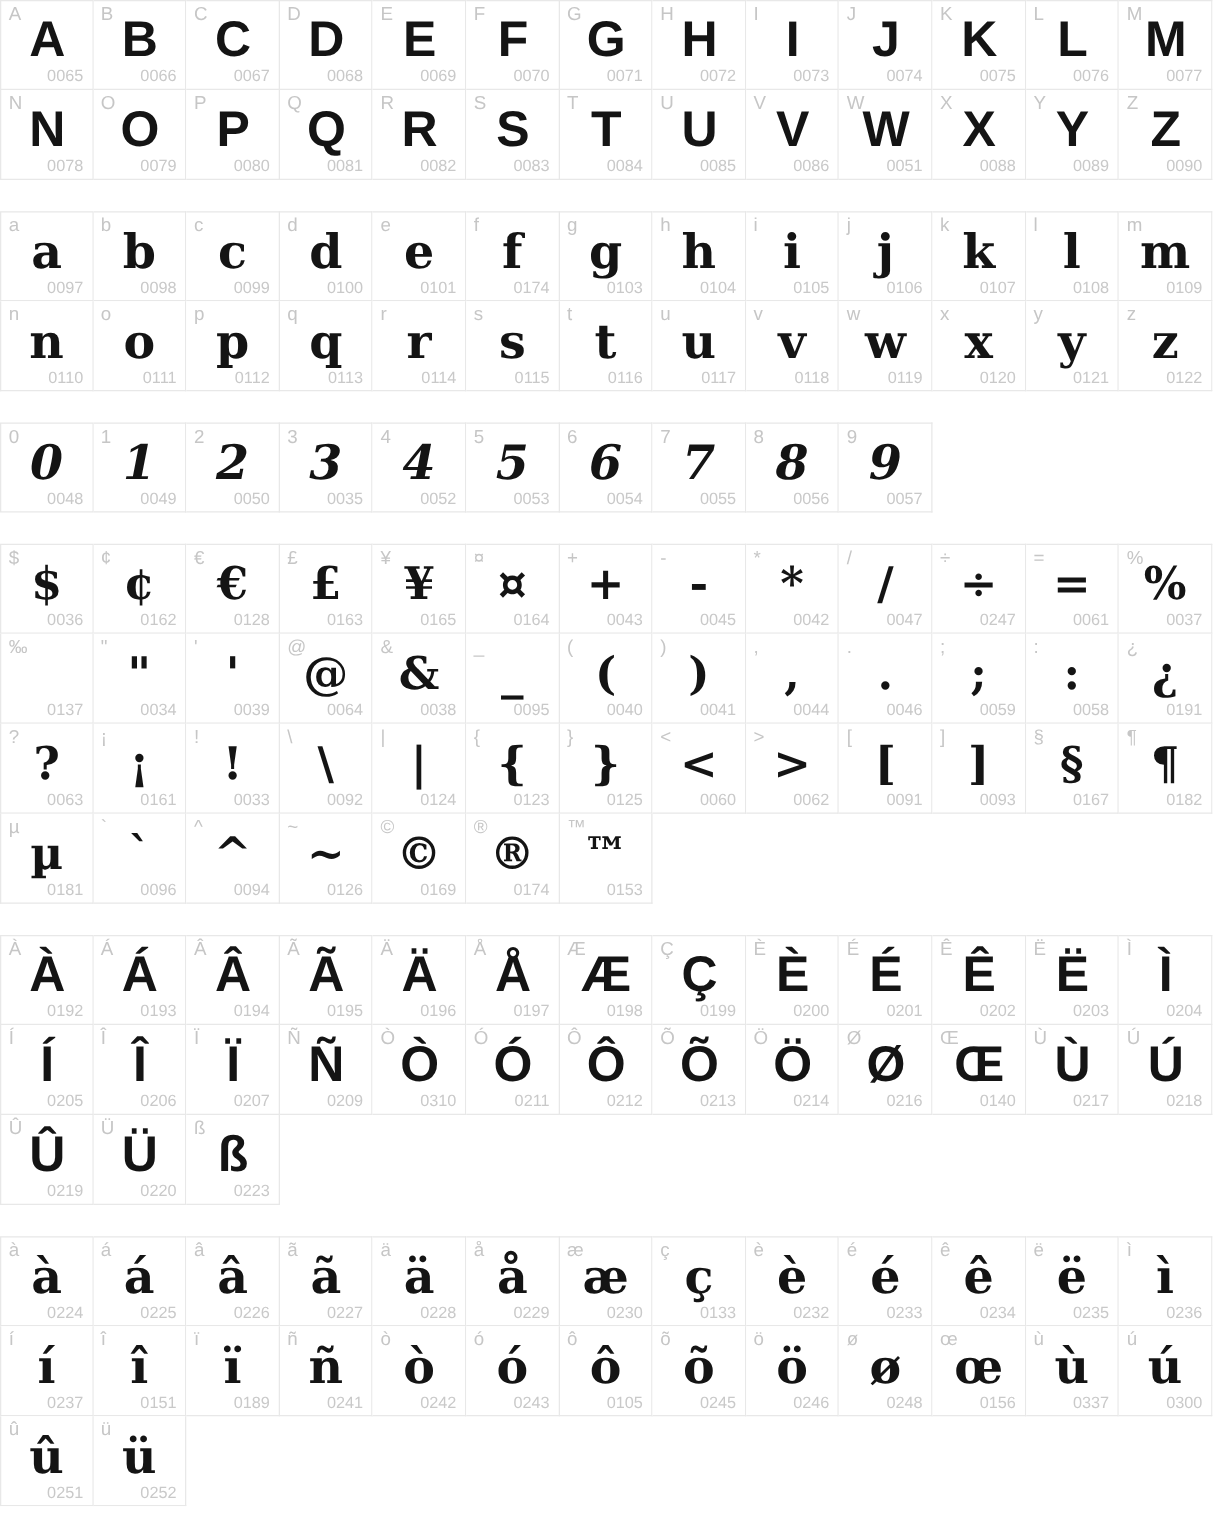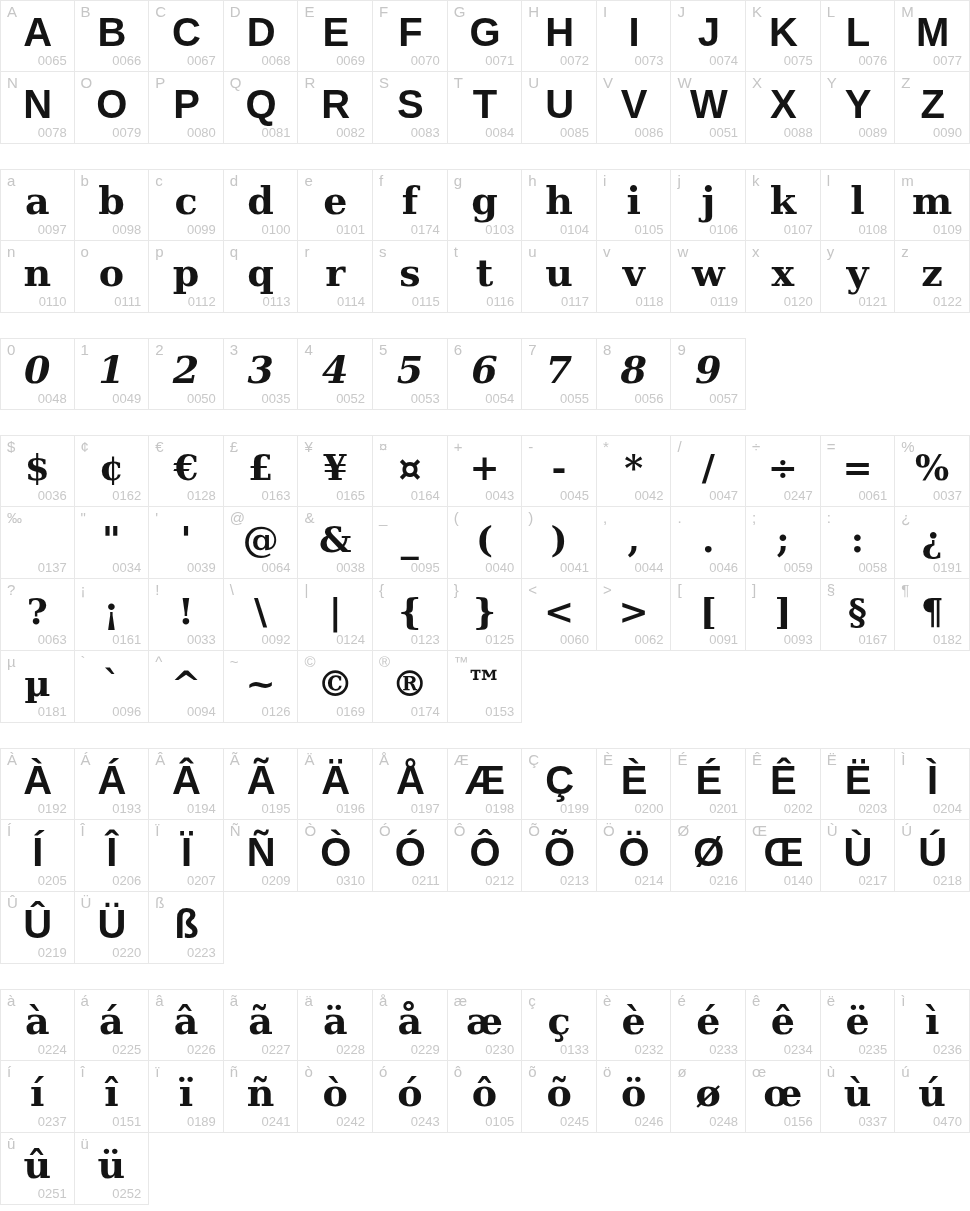--- a/index.html
+++ b/index.html
@@ -930,21 +930,21 @@
           <span class="code-label" data-name="cell-code-label">0156</span>
         </div>
         <div class="cell" data-name="glyph-cell-0249">
           <span class="char-label" data-name="cell-character-label">ù</span>
           <span class="glyph" data-name="cell-glyph">ù</span>
           <span class="code-label" data-name="cell-code-label">0337</span>
         </div>
         <div class="cell" data-name="glyph-cell-0250">
           <span class="char-label" data-name="cell-character-label">ú</span>
           <span class="glyph" data-name="cell-glyph">ú</span>
-          <span class="code-label" data-name="cell-code-label">0470</span>
+          <span class="code-label" data-name="cell-code-label">0300</span>
         </div>
       </div>
       <div class="row" data-name="charmap-row">
         <div class="cell" data-name="glyph-cell-0251">
           <span class="char-label" data-name="cell-character-label">û</span>
           <span class="glyph" data-name="cell-glyph">û</span>
           <span class="code-label" data-name="cell-code-label">0251</span>
         </div>
         <div class="cell" data-name="glyph-cell-0252">
           <span class="char-label" data-name="cell-character-label">ü</span>

